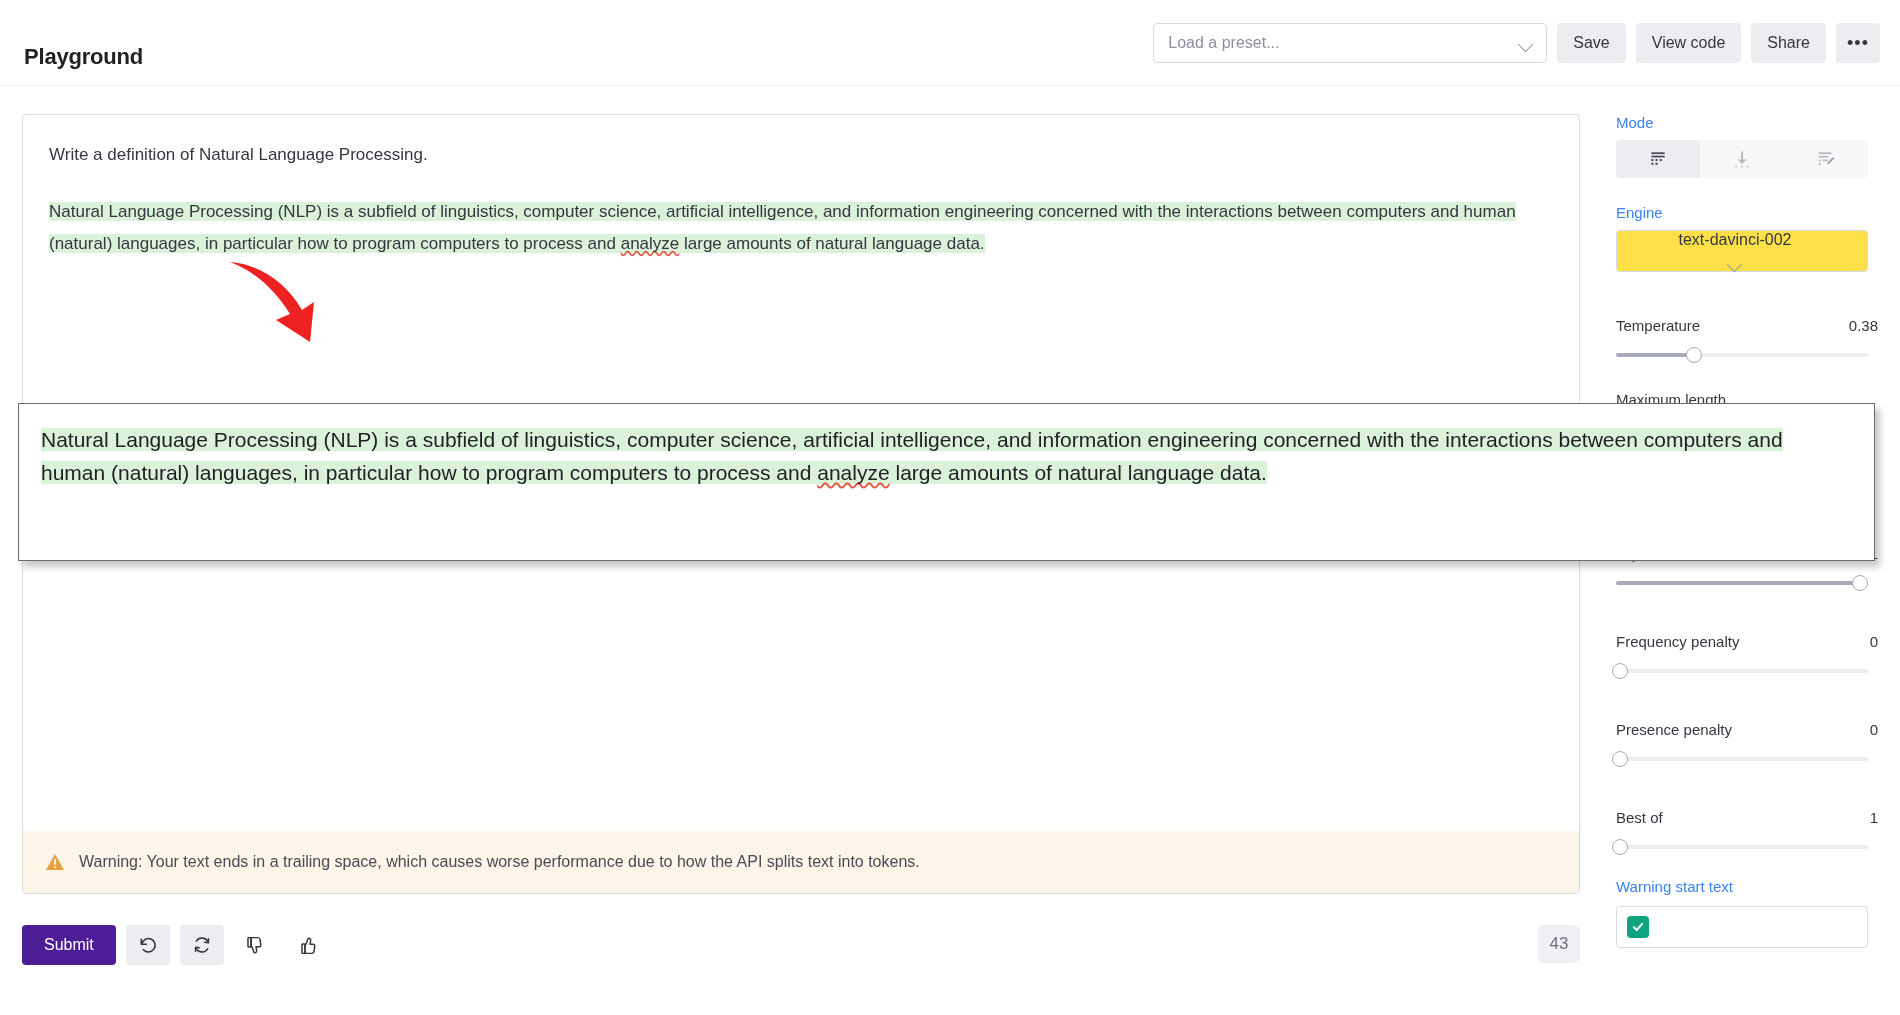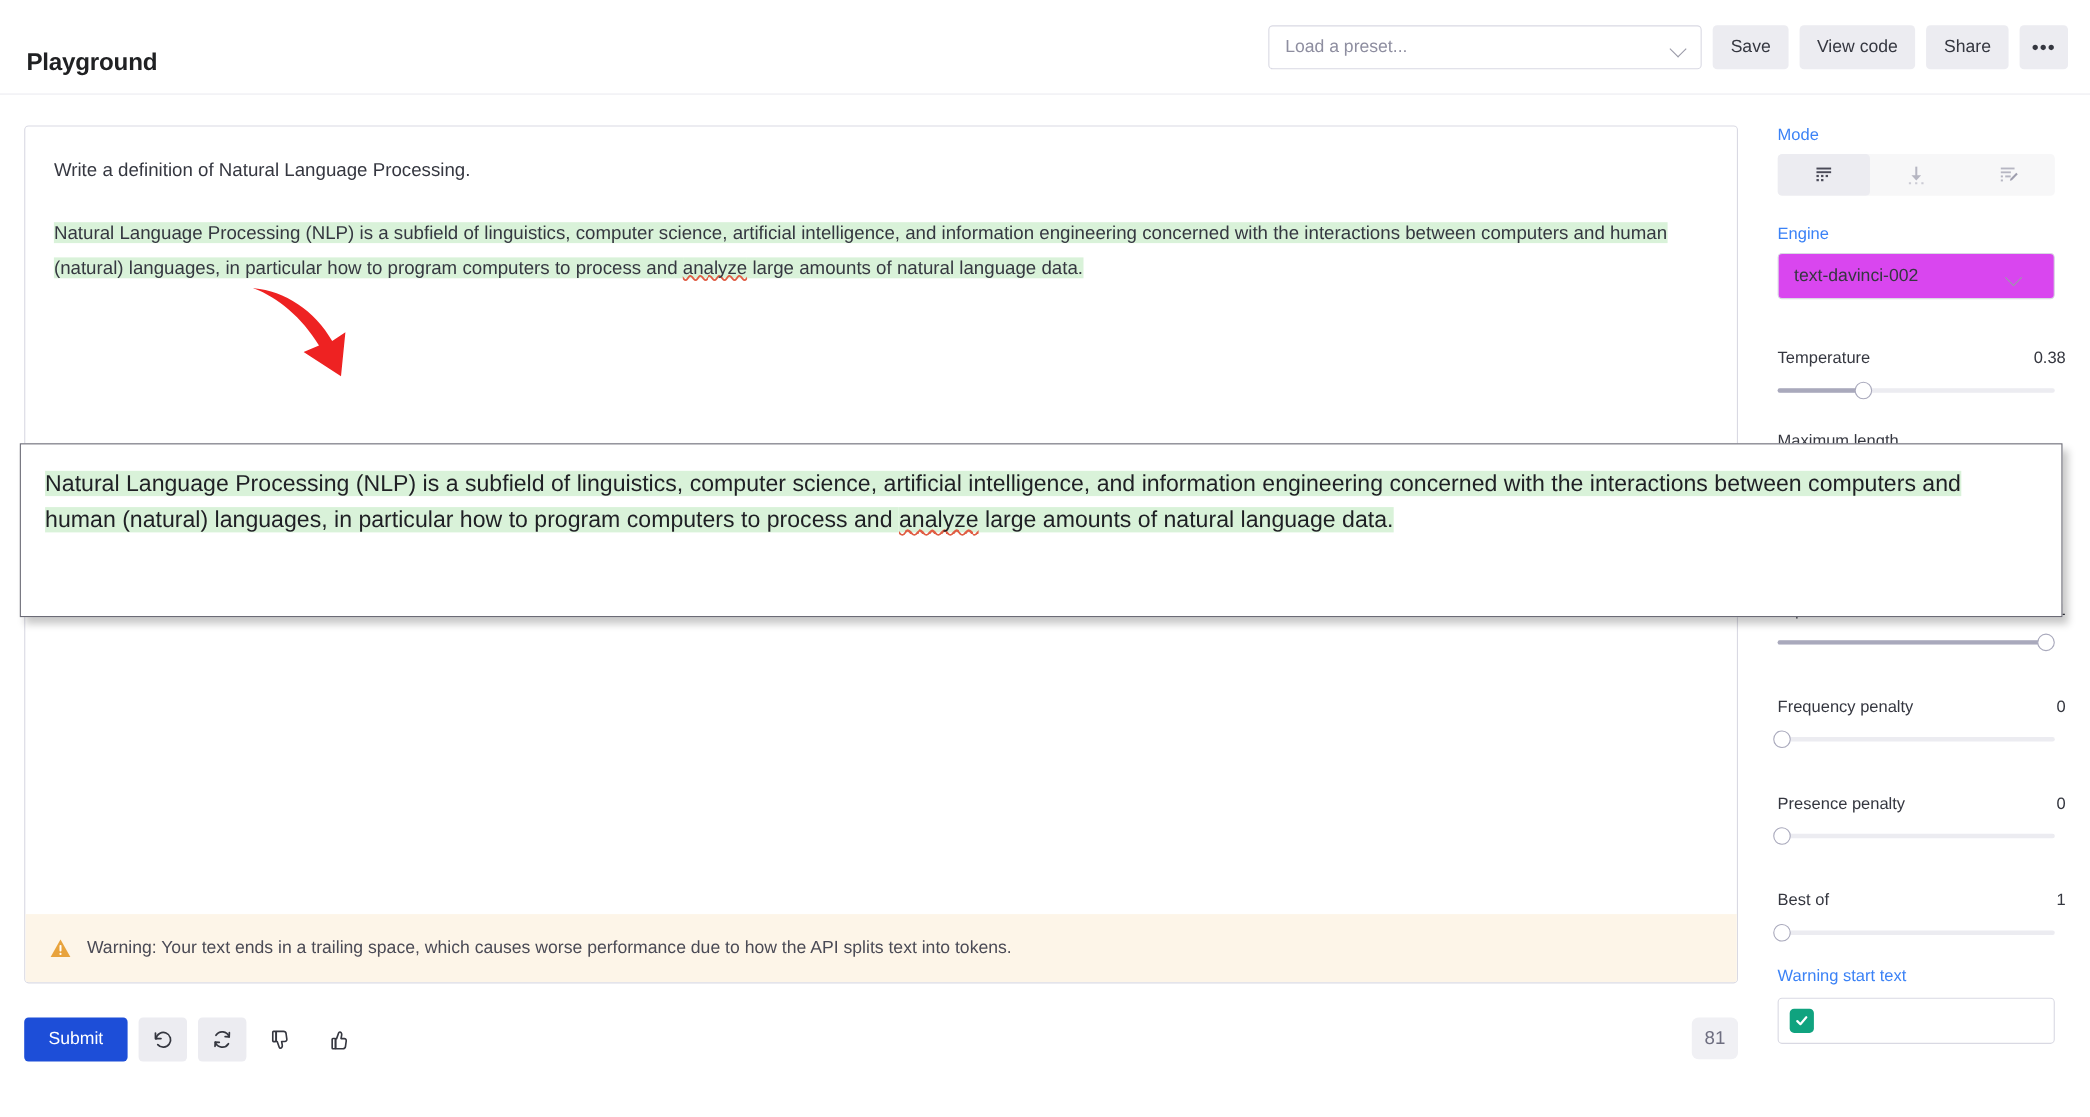--- a/index.html
+++ b/index.html
@@ -82,21 +82,21 @@
   }
   .warn-icon { flex:0 0 auto; width:20px; height:20px; }
 
   
   .bottom-bar {
     position:absolute; left:22px; top:918px; width:1558px; height:54px;
     display:flex; align-items:center; gap:10px;
   }
   .submit-btn {
     height:40px; padding:12px 22px;
-    background:#1d4ed8; color:#fff; border:none; border-radius:4px;
+    background:#4c1d95; color:#fff; border:none; border-radius:4px;
     font-size:16px; font-family:inherit; cursor:pointer;
     display:flex; align-items:center;
   }
   .icon-btn {
     width:44px; height:40px; border:none; border-radius:4px;
     background:#ececf1; display:flex; align-items:center; justify-content:center;
     cursor:pointer;
   }
   .icon-btn.plain { background:transparent; }
   .token-badge {
@@ -125,24 +125,25 @@
     margin-bottom:26px;
   }
   .seg-item {
     flex:1; display:flex; align-items:center; justify-content:center;
     cursor:pointer;
   }
   .seg-item.active { background:#ececf1; border-radius:4px; }
 
   .engine-select {
     width:252px; height:42px;
-    border:1px solid #d9d9e3; border-radius:4px; background:#d946ef;
+    border:1px solid #d9d9e3; border-radius:4px; background:#fde047;
     display:flex; align-items:center; justify-content:space-between;
     padding:0 28px 0 14px; font-size:16px; color:#353740;
     margin-bottom:26px;
+    flex-direction:column;
   }
 
   .slider {
     position:relative; width:252px; height:18px; margin:12px 0 22px 0;
   }
   .track {
     position:absolute; left:0; top:7px; width:252px; height:4px;
     background:#ececf1; border-radius:2px;
   }
   .fill {
@@ -252,21 +253,21 @@
       </svg>
     </button>
 
     <button class="icon-btn plain">
       <svg width="21" height="21" viewBox="0 0 24 24" fill="none" stroke="#353740" stroke-width="1.7" stroke-linecap="round" stroke-linejoin="round">
         <path d="M7 21 L14.5 21 C16 21 17 20 17.2 18.8 L18 13 C18.2 11.6 17.3 10.5 16 10.5 L12.6 10.5 L13.3 6.6 C13.5 5 12.6 3.6 11.3 3.6 C10.7 3.6 10.3 4 10.1 4.6 L8 10.5 L7 10.5 Z"></path>
         <rect x="3.4" y="10.4" width="3.4" height="10.6" rx="0.8"></rect>
       </svg>
     </button>
 
-    <div class="token-badge">81</div>
+    <div class="token-badge">43</div>
   </div>
 
   <div class="sidebar">
 
     <div class="s-label">Mode</div>
     <div class="seg">
       <div class="seg-item active">
         <svg width="20" height="20" viewBox="0 0 24 24">
           <rect x="4" y="4" width="16" height="2.1" fill="#4a4a58"></rect>
           <rect x="4" y="8" width="16" height="2.1" fill="#4a4a58"></rect>

